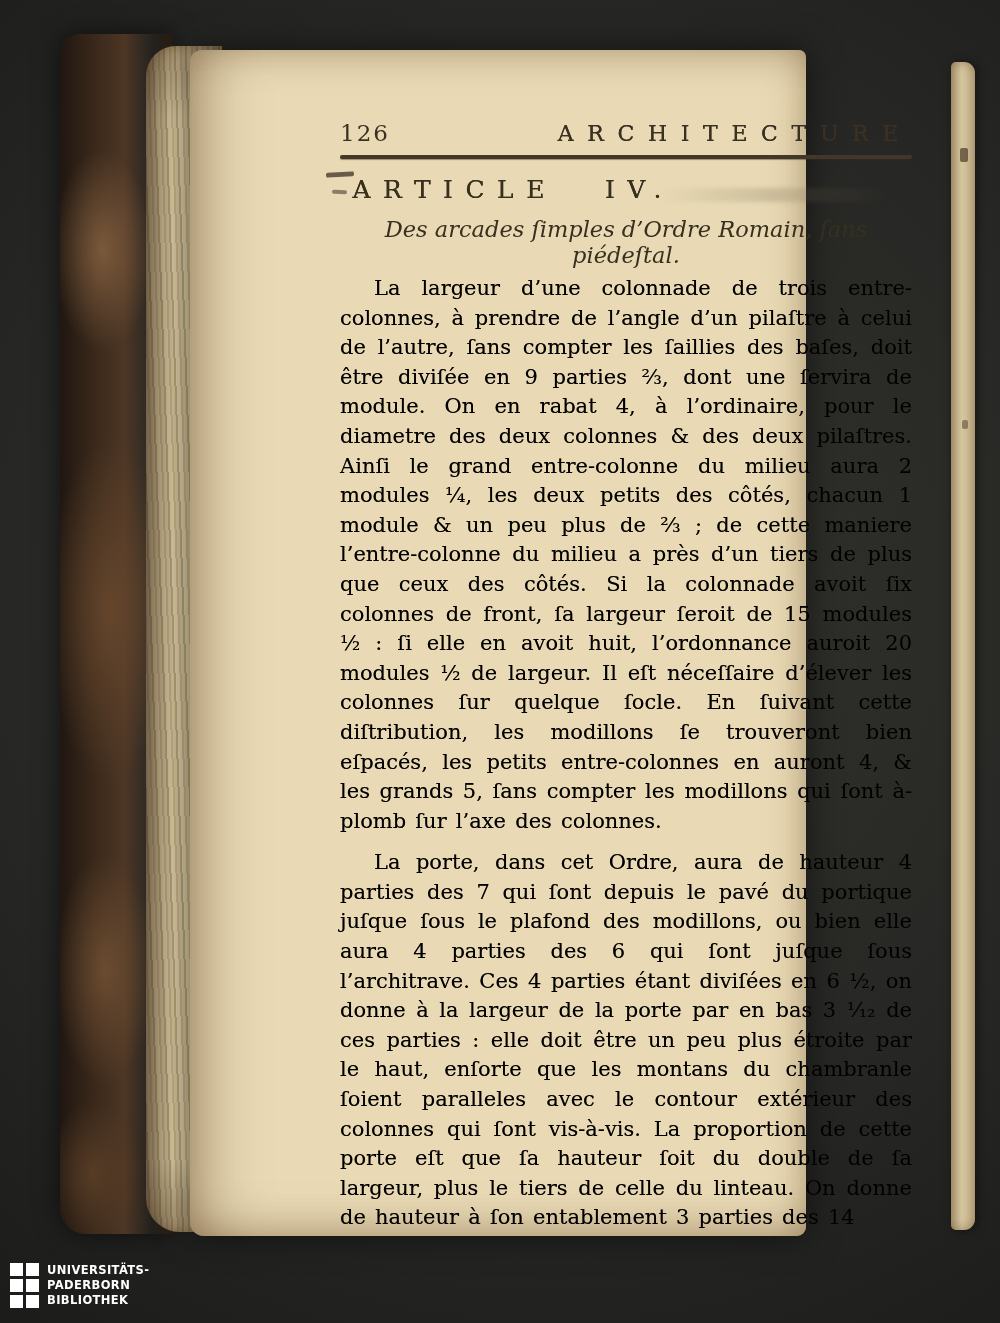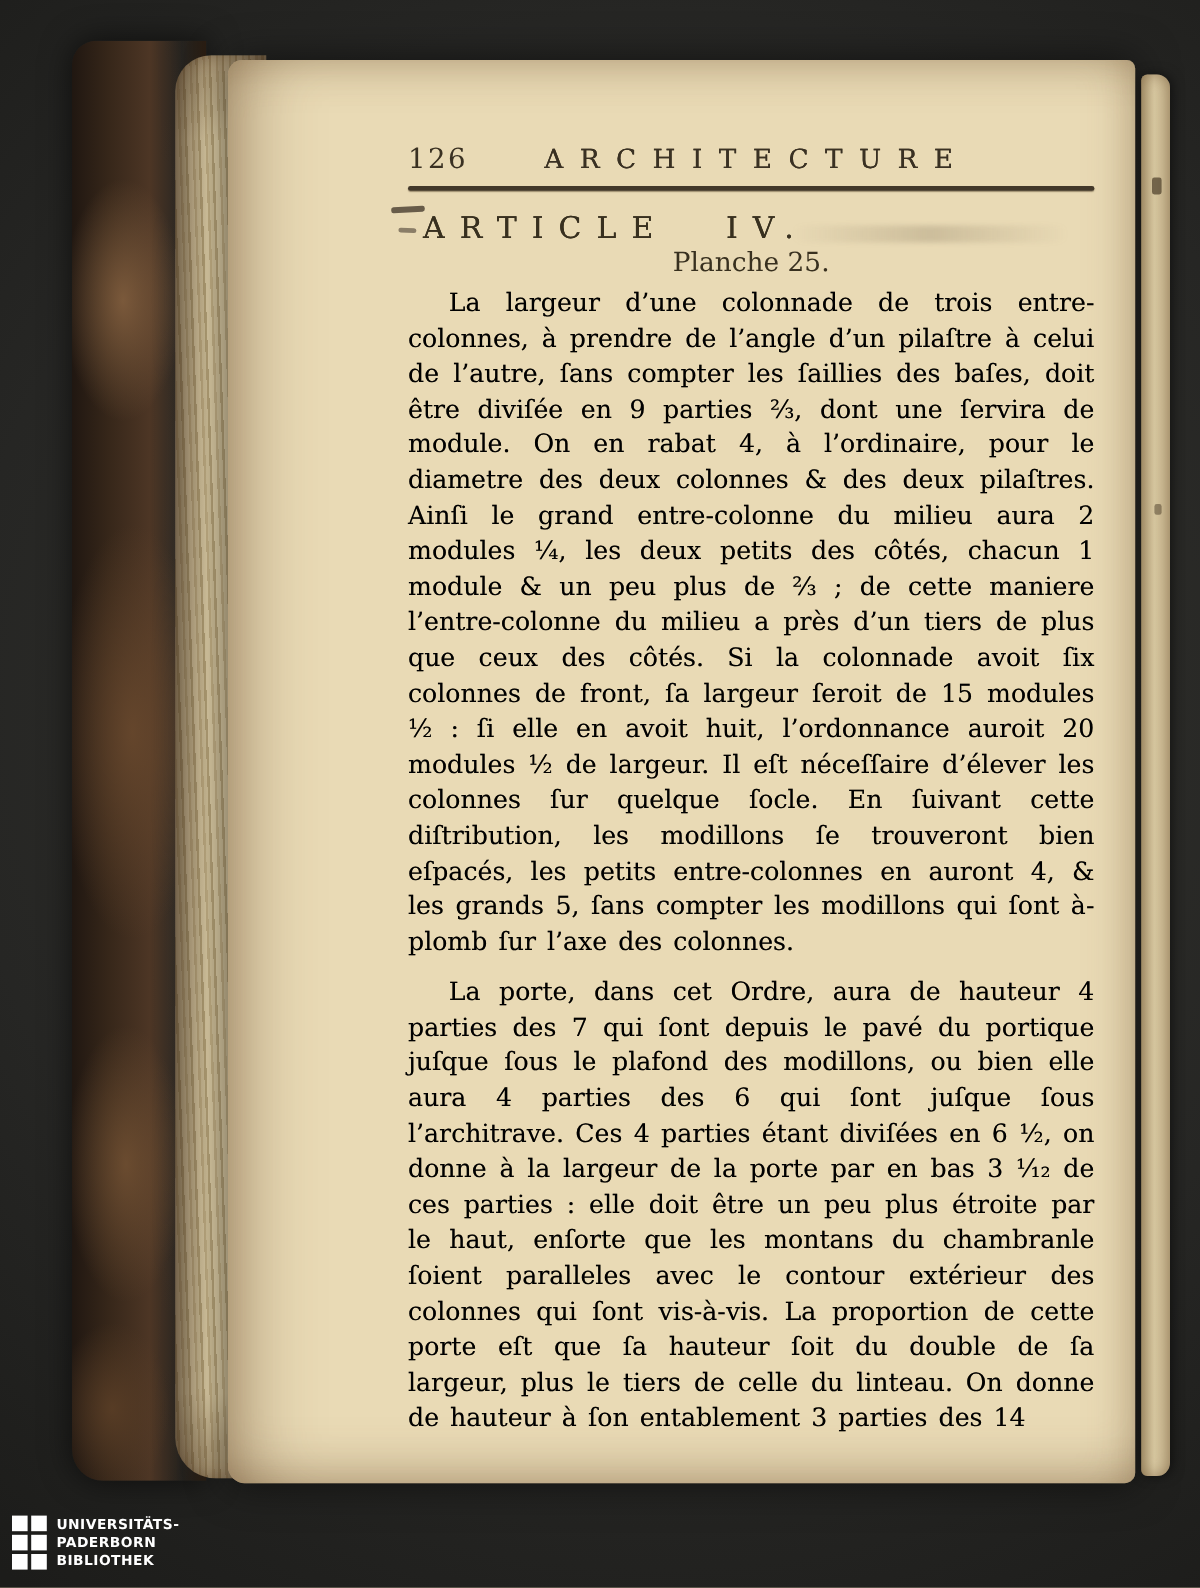--- a/index.html
+++ b/index.html
@@ -33,42 +33,42 @@
     border-radius:30px 0 0 34px;
     background:
       linear-gradient(90deg, rgba(52,35,20,.6) 0%, rgba(52,35,20,0) 35%),
       linear-gradient(180deg, rgba(80,56,32,.35) 0%, rgba(0,0,0,0) 6%, rgba(0,0,0,0) 94%, rgba(80,56,32,.4) 100%),
       repeating-linear-gradient(88deg, #cfbf98 0 3px, #b3a076 3px 5px, #d9c9a2 5px 9px, #c0ad83 9px 11px);
     box-shadow: inset -8px 0 14px rgba(70,45,25,.45);
   }
 
   
   .page {
-    position:absolute; left:190px; top:50px; width:756px; height:1186px;
+    position:absolute; left:190px; top:50px; width:616px; height:1186px;
     border-radius:12px 7px 9px 14px;
     background:
       radial-gradient(ellipse 620px 260px at 50% 0%, rgba(225,209,170,.55), rgba(0,0,0,0) 75%),
       radial-gradient(ellipse 480px 720px at 96% 55%, rgba(228,212,174,.45), rgba(0,0,0,0) 65%),
       radial-gradient(ellipse 420px 420px at 18% 88%, rgba(205,185,145,.5), rgba(0,0,0,0) 70%),
       linear-gradient(90deg, #c8b68d 0%, #dccb A4 0%, #dccba4 5%, #e7d8b2 13%, #ecdfbc 45%, #e9dab5 80%, #e1d1a9 95%, #d6c49c 100%);
     background-color:#e9dab5;
     box-shadow:
       0 0 34px rgba(0,0,0,.55),
       inset 46px 0 60px -34px rgba(95,65,35,.5),
       inset -26px 0 40px -24px rgba(110,80,45,.35),
       inset 0 24px 40px -24px rgba(110,80,45,.35),
       inset 0 -30px 48px -28px rgba(100,70,40,.4);
   }
 
   .content { position:absolute; left:150px; top:70px; width:572px; color:#362d1f; }
 
   .header-row { display:flex; align-items:baseline; }
   .pagenum { width:100px; font-size:23px; letter-spacing:2px; color:#3a3122; }
   .running-head {
-    flex:1; text-align:left; font-size:22px; letter-spacing:.62em;
+    flex:1; text-align:right; font-size:22px; letter-spacing:.62em;
     text-indent:.62em; color:#3a3123; text-shadow:0 0 .5px #3a3123;
   }
   .rule {
     margin-top:9px; height:4px; background:#42382a;
     box-shadow:0 1px 1px rgba(60,45,25,.45); border-radius:2px;
   }
   .article-head {
     margin-top:16px; text-align:left; font-size:25px;
     letter-spacing:.5em; word-spacing:1.1em; text-indent:.5em;
     color:#38301f; text-shadow:0 0 .5px #38301f;
@@ -127,21 +127,21 @@
     <div class="smudge"></div>
 
     <div class="content">
       <div class="header-row">
         <span class="pagenum">126</span>
         <span class="running-head">ARCHITECTURE</span>
       </div>
       <div class="rule"></div>
 
       <div class="article-head">ARTICLE IV.</div>
-      <div class="planche">Planche 25.</div>
+      <div class="subtitle">Des arcades ſimples d’Ordre Romain, ſans piédeſtal.</div>
 
       <p class="body-par">La largeur d’une colonnade de trois entre-colonnes, à prendre de l’angle d’un pilaſtre à celui de l’autre, ſans compter les ſaillies des baſes, doit être diviſée en 9 parties ⅔, dont une ſervira de module. On en rabat 4, à l’ordinaire, pour le diametre des deux colonnes &amp; des deux pilaſtres. Ainſi le grand entre-colonne du milieu aura 2 modules ¼, les deux petits des côtés, chacun 1 module &amp; un peu plus de ⅔ ; de cette maniere l’entre-colonne du milieu a près d’un tiers de plus que ceux des côtés. Si la colonnade avoit ſix colonnes de front, ſa largeur ſeroit de 15 modules ½ : ſi elle en avoit huit, l’ordonnance auroit 20 modules ½ de largeur. Il eſt néceſſaire d’élever les colonnes ſur quelque ſocle. En ſuivant cette diſtribution, les modillons ſe trouveront bien eſpacés, les petits entre-colonnes en auront 4, &amp; les grands 5, ſans compter les modillons qui ſont à-plomb ſur l’axe des colonnes.</p>
       <p class="body-par">La porte, dans cet Ordre, aura de hauteur 4 parties des 7 qui ſont depuis le pavé du portique juſque ſous le plafond des modillons, ou bien elle aura 4 parties des 6 qui ſont juſque ſous l’architrave. Ces 4 parties étant diviſées en 6 ½, on donne à la largeur de la porte par en bas 3 ¹⁄₁₂ de ces parties : elle doit être un peu plus étroite par le haut, enſorte que les montans du chambranle ſoient paralleles avec le contour extérieur des colonnes qui ſont vis-à-vis. La proportion de cette porte eſt que ſa hauteur ſoit du double de ſa largeur, plus le tiers de celle du linteau. On donne de hauteur à ſon entablement 3 parties des 14</p>
     </div>
   </div>
 
   <div class="right-sliver"></div>
   <div class="sliver-mark sm-1"></div>
   <div class="sliver-mark sm-2"></div>
 

